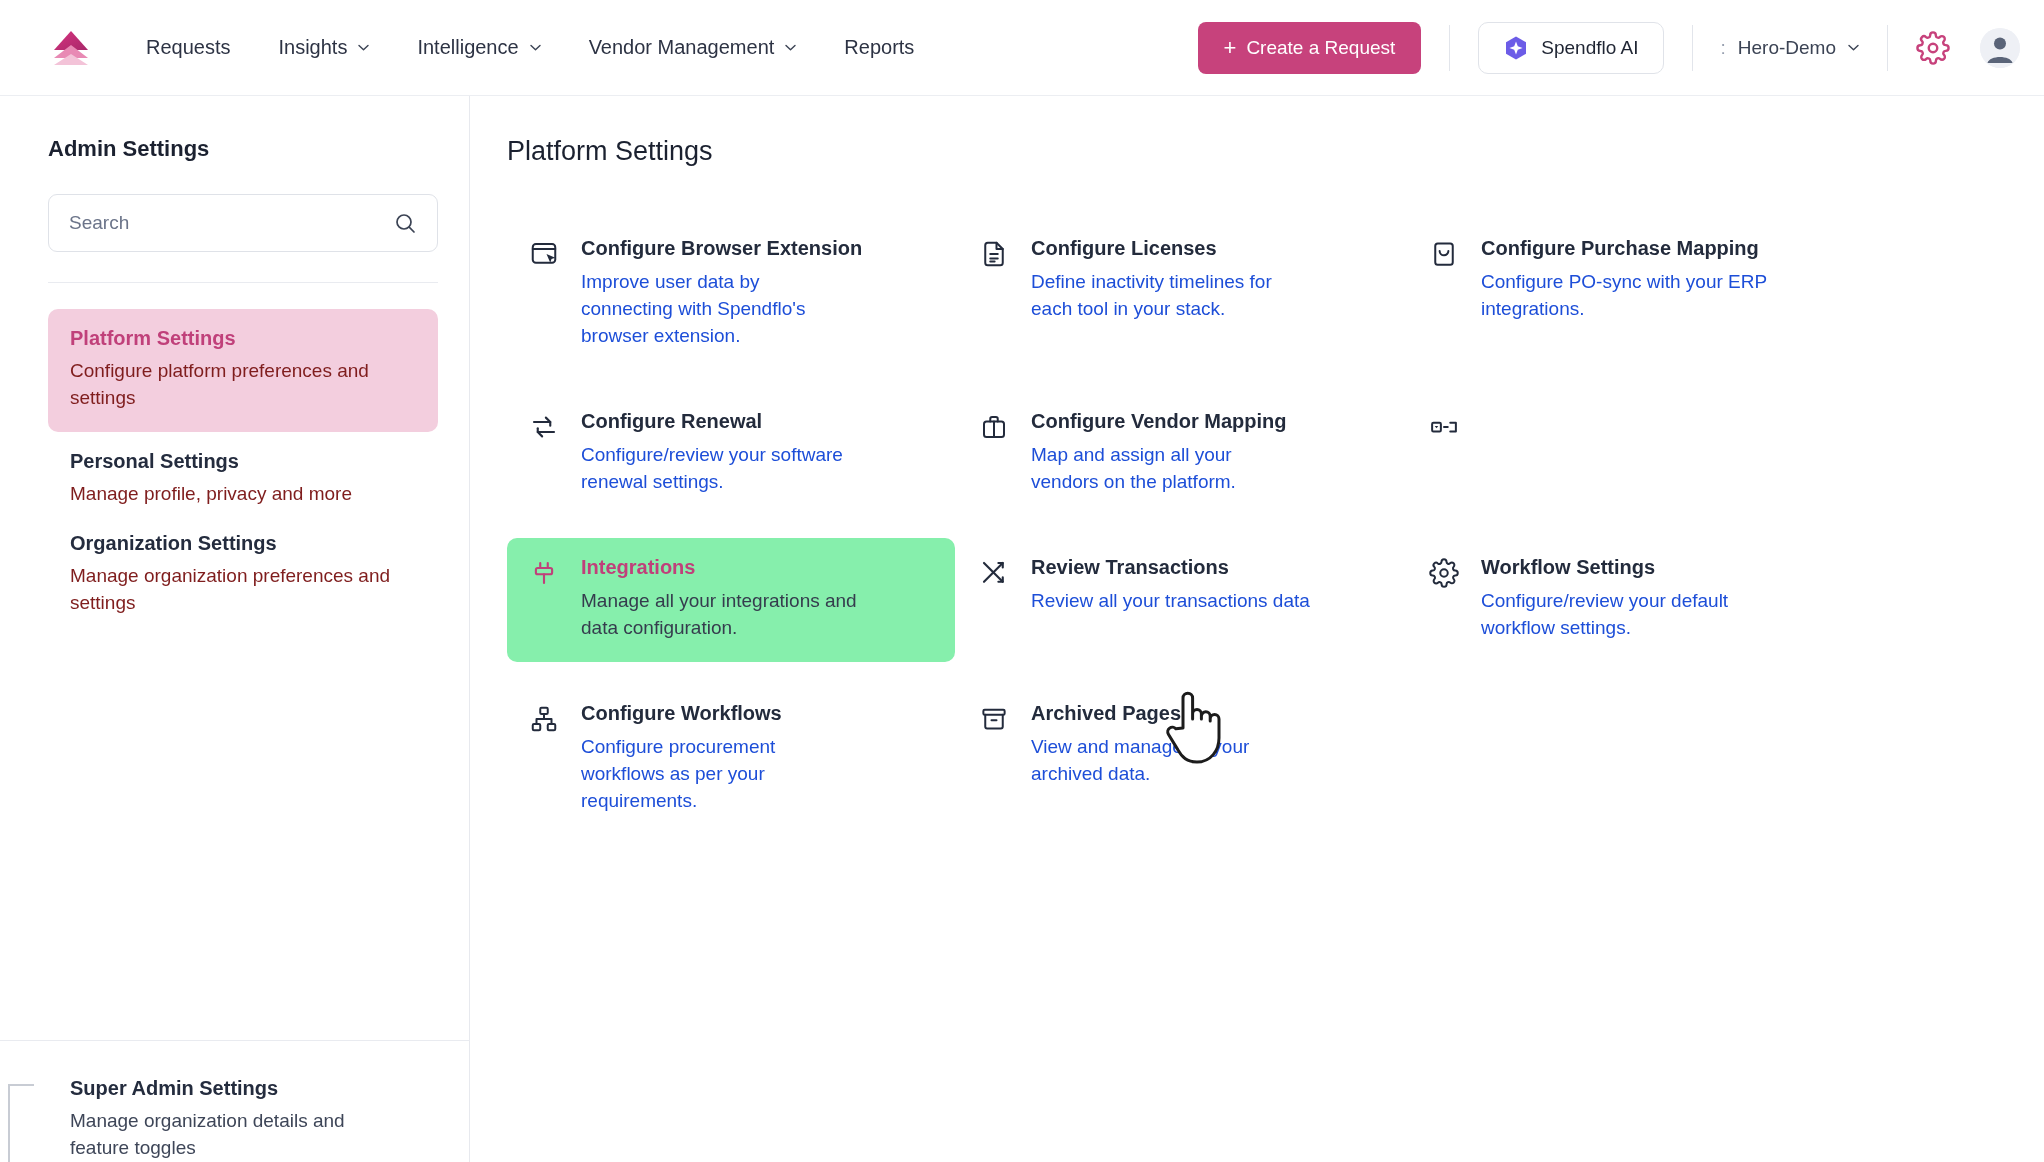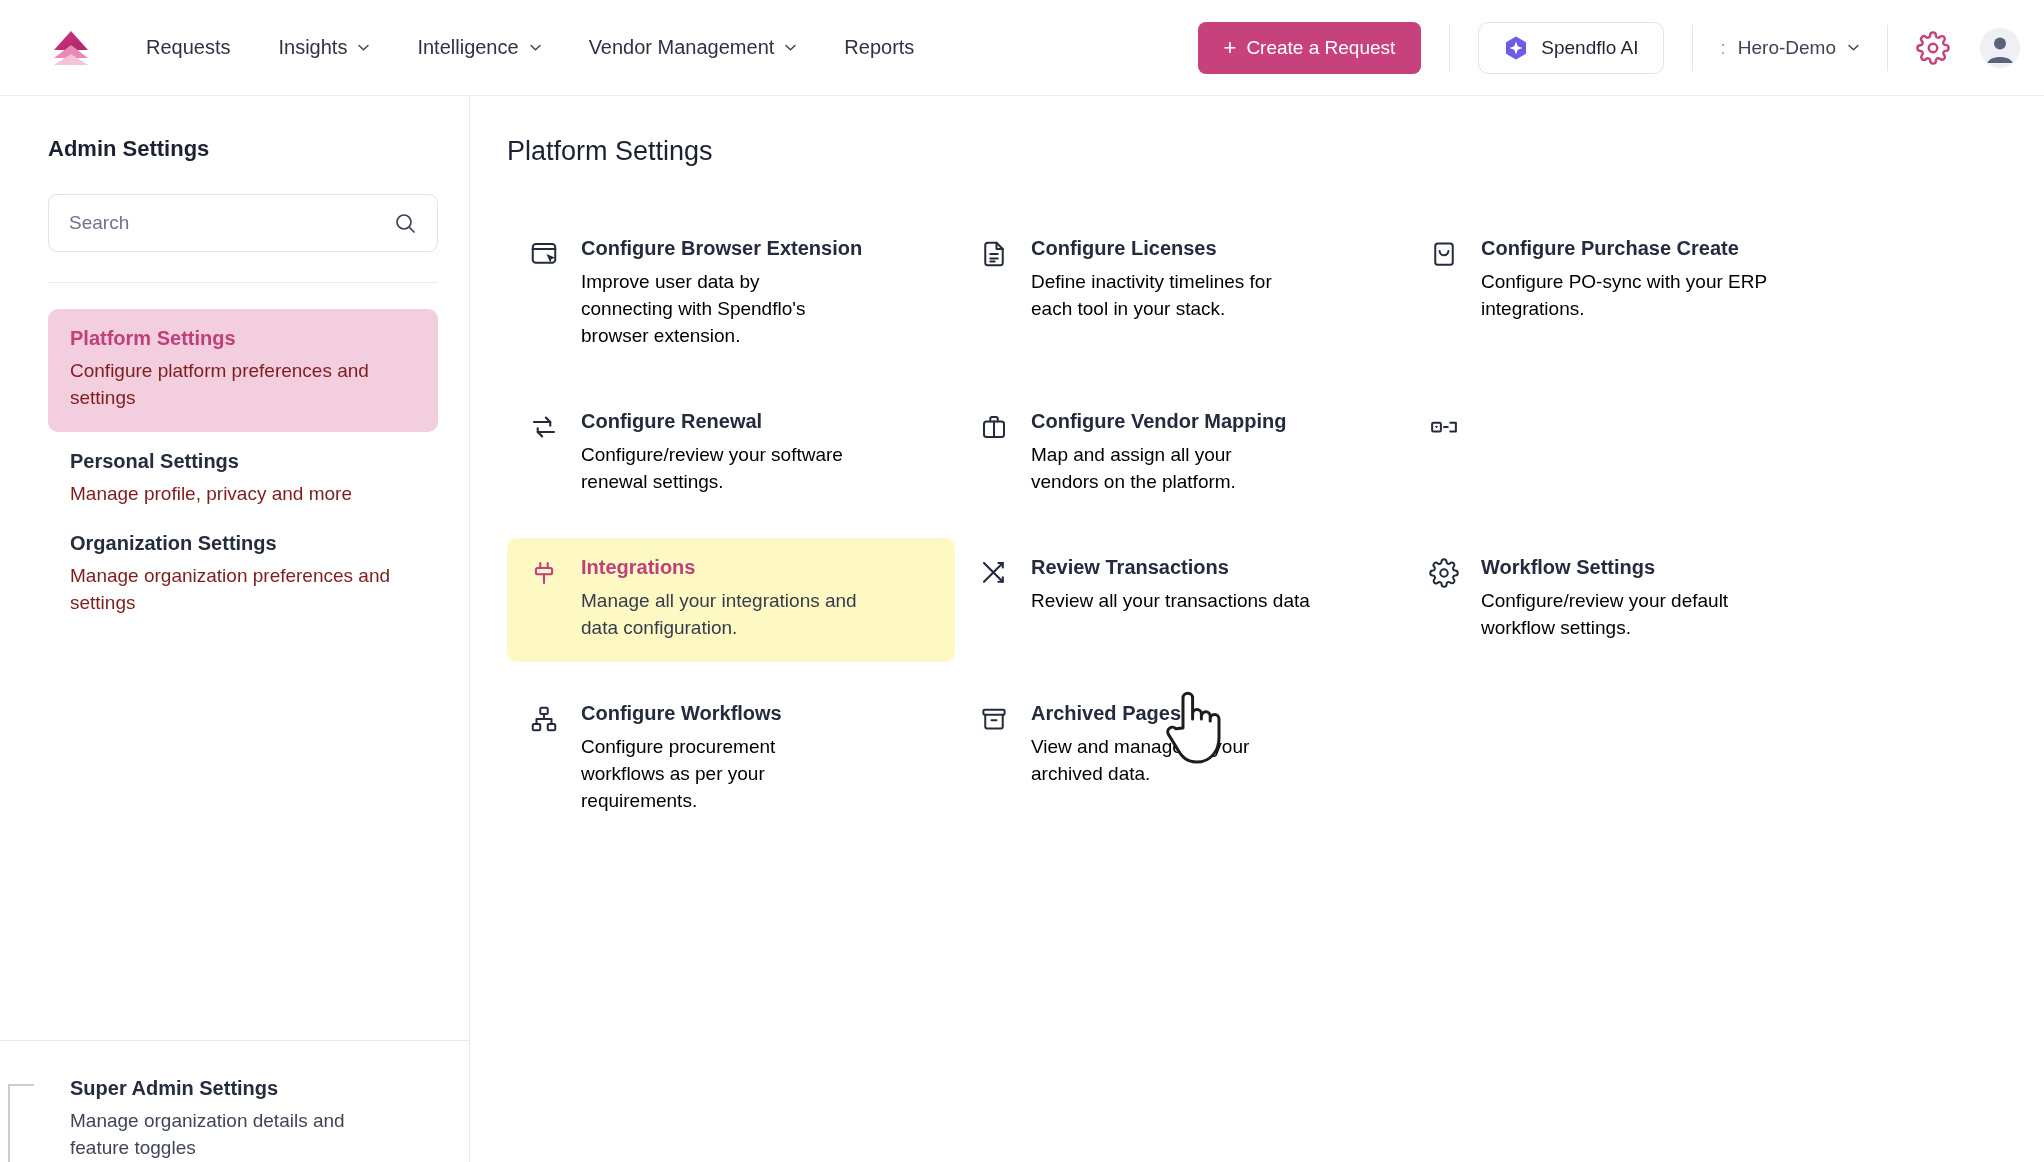--- a/index.html
+++ b/index.html
@@ -186,21 +186,21 @@
     column-gap: 0px;
   }
   .card {
     display: flex; gap: 22px;
     padding: 18px 20px 20px 22px;
     border-radius: 10px;
     cursor: pointer;
     align-items: flex-start;
     width: 448px;
   }
-  .card.highlight { background: #fef9c3; }
+  .card.highlight { background: #86efac; }
   .card-ico { width: 30px; height: 30px; flex: 0 0 30px; margin-top: 2px; }
   .card-ico svg { display: block; }
   .card-body { flex: 1; min-width: 0; }
   .card-head {
     display: flex; align-items: center; gap: 16px;
     margin-bottom: 9px;
   }
   .card-title {
     font-size: 20px; font-weight: bold; color: #232b3c;
     white-space: nowrap;
@@ -208,21 +208,21 @@
   .card.highlight .card-title { color: #c0407a; }
   .badge-new {
     border: 1px solid #8fc9a2;
     color: #3f8f5e;
     border-radius: 30px;
     font-size: 16px;
     padding: 4px 14px 5px 14px;
     line-height: 1;
   }
   .card-desc {
-    font-size: 19px; color: #000000; line-height: 1.42;
+    font-size: 19px; color: #1d4ed8; line-height: 1.42;
     max-width: 300px;
   }
   .card.highlight .card-desc { color: #353c4d; }
 
   
   .w-230 .card-desc { max-width: 238px; }
   .w-250 .card-desc { max-width: 252px; }
   .w-270 .card-desc { max-width: 272px; }
   .w-300 .card-desc { max-width: 305px; }
   .w-320 .card-desc { max-width: 330px; }
@@ -430,21 +430,21 @@
 
     <div class="card w-320">
       <span class="card-ico">
         <svg width="30" height="30" viewBox="0 0 24 24" fill="none" stroke="#232b3c" stroke-width="1.6" stroke-linecap="round" stroke-linejoin="round">
           <rect x="5" y="3.5" width="14" height="17" rx="2"></rect>
           <path d="M8.5 9.5 a3.5 3.5 0 0 0 7 0"></path>
         </svg>
       </span>
       <div class="card-body">
         <div class="card-head">
-          <span class="card-title">Configure Purchase Create</span>
+          <span class="card-title">Configure Purchase Mapping</span>
         </div>
         <div class="card-desc">Configure PO-sync with your ERP integrations.</div>
       </div>
     </div>
 
     <div class="card w-300">
       <span class="card-ico">
         <svg width="30" height="30" viewBox="0 0 24 24" fill="none" stroke="#232b3c" stroke-width="1.7" stroke-linecap="round" stroke-linejoin="round">
           <path d="M4 8h13l-3.5-3.5"></path>
             <path d="M20 16H7l3.5 3.5"></path>

